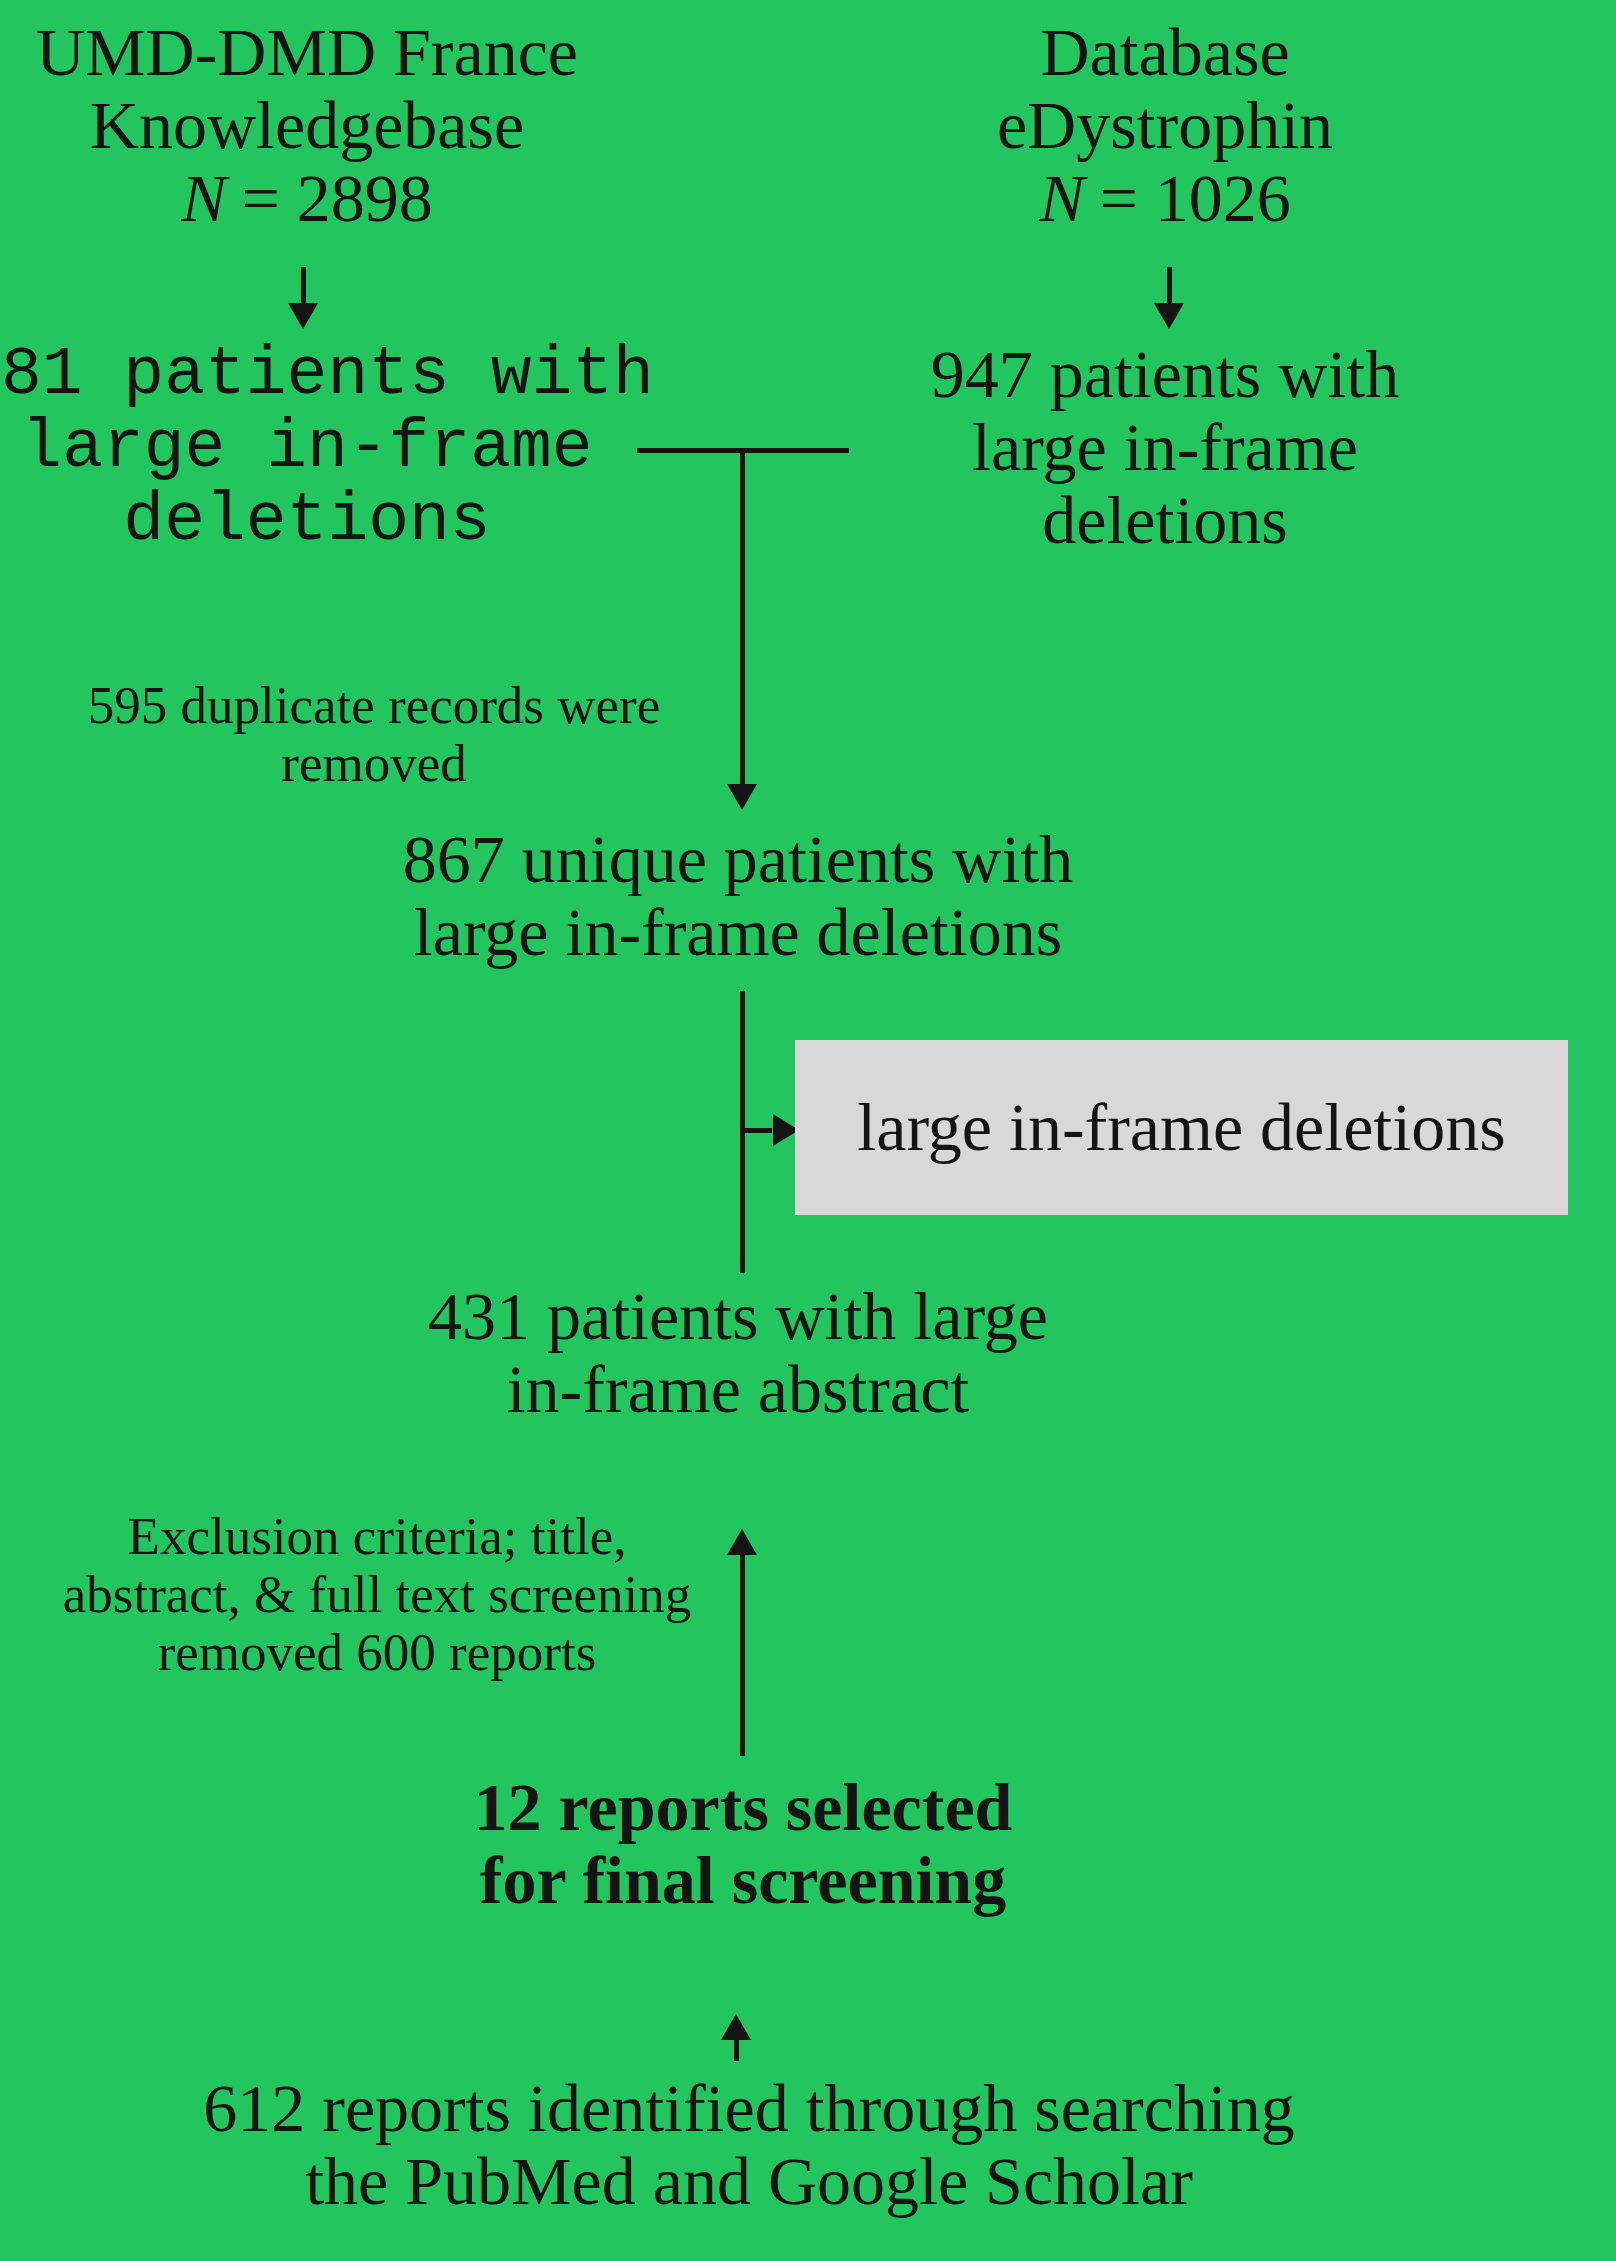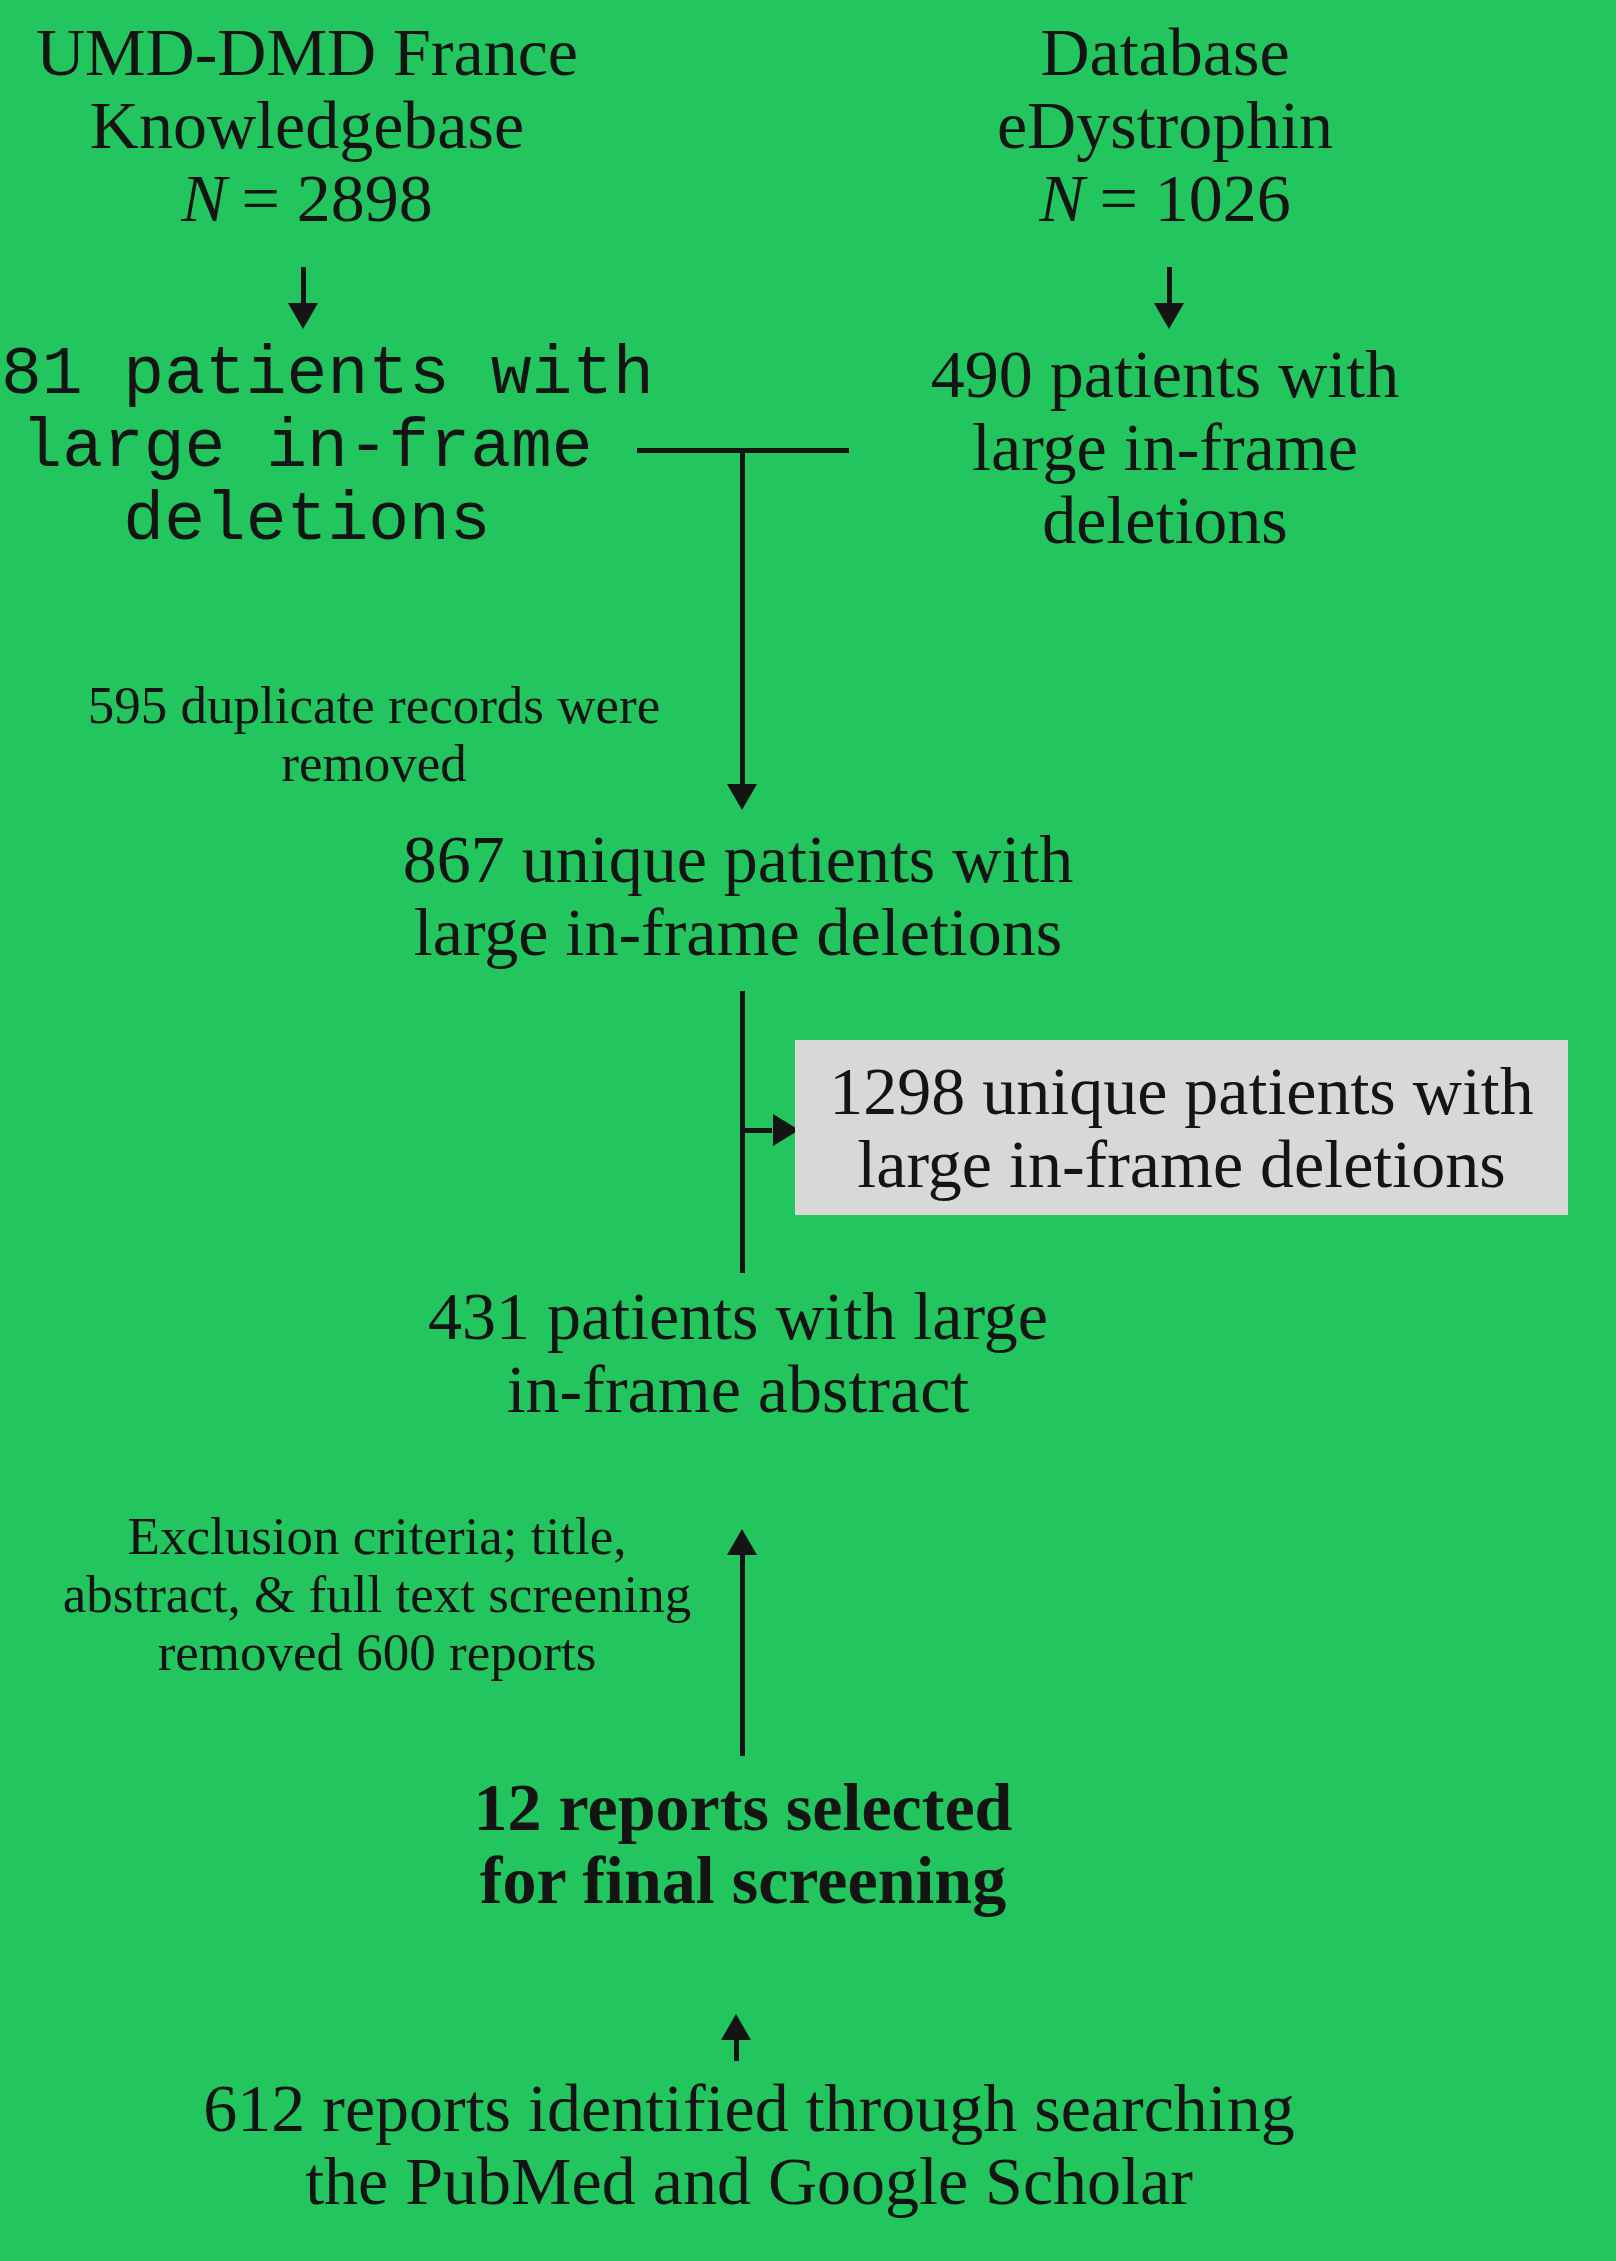--- a/index.html
+++ b/index.html
@@ -108,21 +108,21 @@
   <div class="vline" style="left:1167px; top:267px; height:38px;"></div>
   <div class="tri-down" style="left:1154px; top:303px;"></div>
 
   <div class="txt main" style="left:307px; top:338px;font-family:Liberation Mono, monospace;">
     <div>681 patients with</div>
     <div>large in-frame</div>
     <div>deletions</div>
   </div>
 
   <div class="txt main" style="left:1165px; top:338px;">
-    <div>490 patients with</div>
+    <div>947 patients with</div>
     <div>large in-frame</div>
     <div>deletions</div>
   </div>
 
   <div class="hline" style="left:637px; top:448px; width:212px;"></div>
   <div class="vline" style="left:740px; top:448px; height:338px;"></div>
   <div class="tri-down" style="left:727px; top:784px;"></div>
 
   <div class="txt note" style="left:374px; top:669px;margin-top:7px;">
     <div>595 duplicate records were</div>
@@ -132,21 +132,20 @@
   <div class="txt main" style="left:738px; top:823px;">
     <div>867 unique patients with</div>
     <div>large in-frame deletions</div>
   </div>
 
   <div class="vline" style="left:740px; top:991px; height:282px;"></div>
   <div class="hline" style="left:742px; top:1128px; width:30px;"></div>
   <div class="tri-right" style="left:773px; top:1114px;"></div>
 
   <div class="graybox">
-    <div>1298 unique patients with</div>
     <div>large in-frame deletions</div>
   </div>
 
   <div class="txt main" style="left:738px; top:1280px;">
     <div>431 patients with large</div>
     <div>in-frame abstract</div>
   </div>
 
   <div class="txt note" style="left:377px; top:1507px;">
     <div>Exclusion criteria; title,</div>

